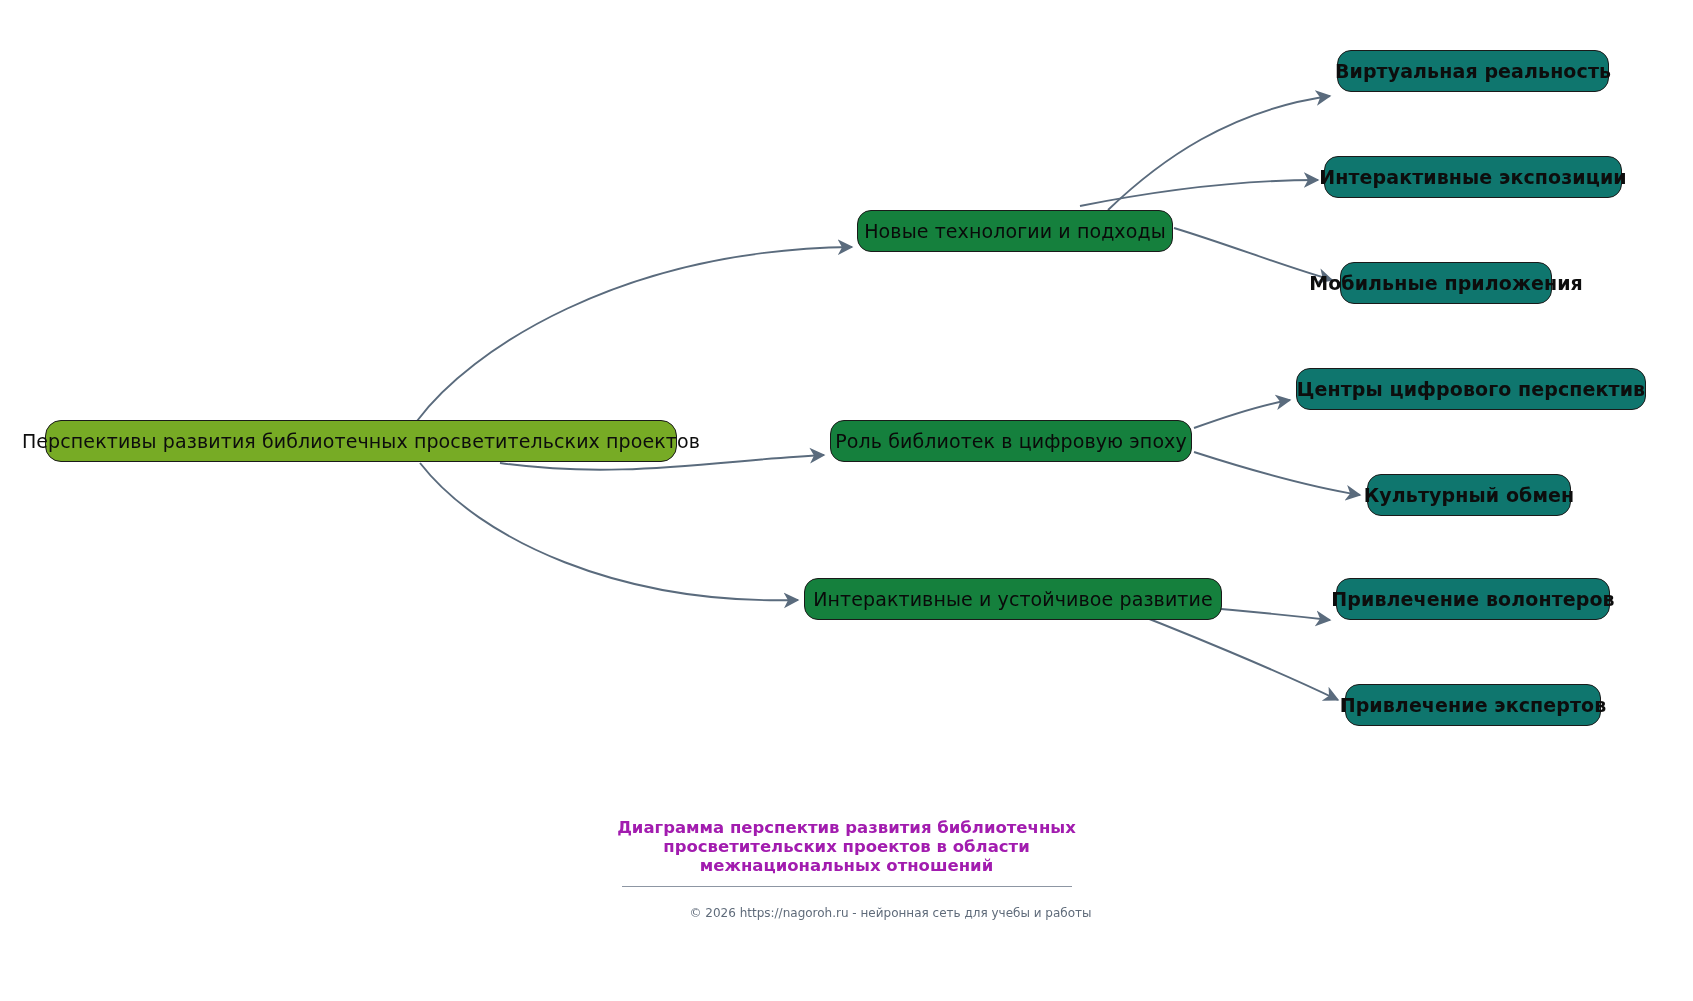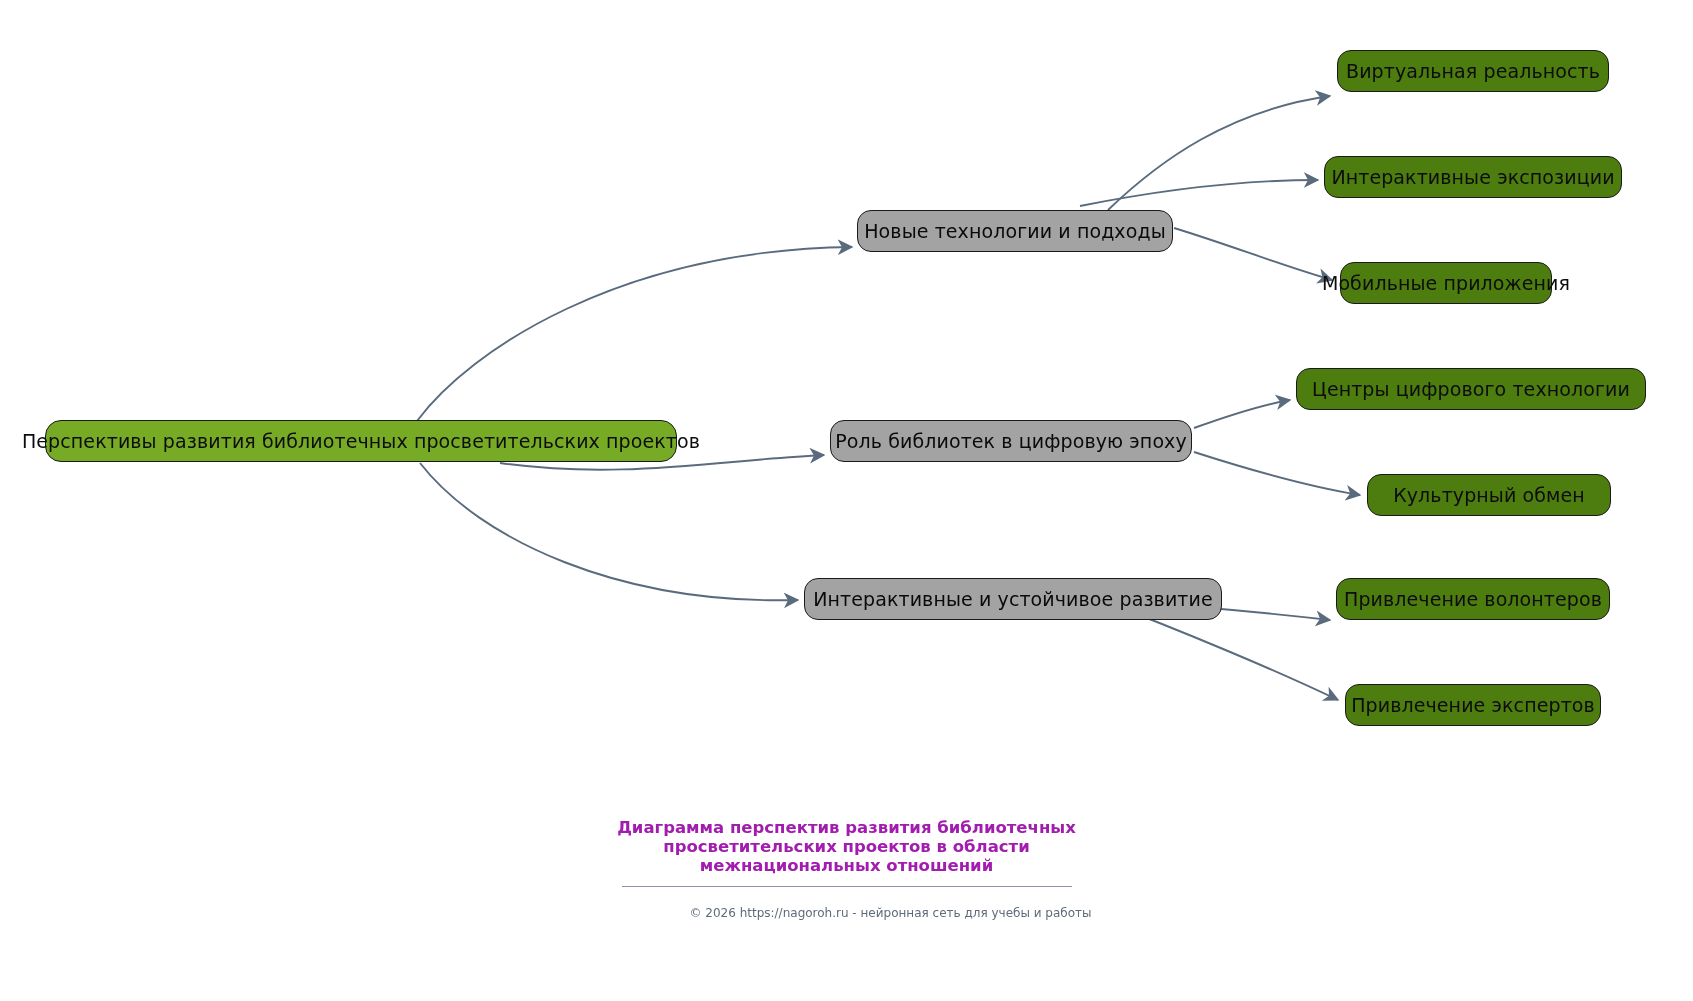--- a/index.html
+++ b/index.html
@@ -39,25 +39,26 @@
     font-size: 19px;
     color: #0d0d0d;
     letter-spacing: 0.1px;
     font-family: "DejaVu Sans", sans-serif;
   }
   .node-root {
     background: #77ab25;
     border-radius: 16px;
   }
   .node-branch {
-    background: #a3a3a3;
+    background: #15803d;
     color: #0a0a0a;
   }
   .node-leaf {
-    background: #4d7c0f;
+    background: #0f766e;
+    font-weight: bold;
   }
   .caption {
     position: absolute;
     left: 0;
     width: 1693px;
     text-align: center;
     color: #a21caf;
     font-weight: bold;
     font-size: 16.5px;
     line-height: 19px;
@@ -123,23 +124,23 @@
       <div class="node node-leaf" style="left: 1324px; top: 156px; width: 298px; height: 42px; justify-content: center;">
         <span>Интерактивные экспозиции</span>
       </div>
       <div class="node node-leaf" style="left: 1340px; top: 262px; width: 212px; height: 42px;">
         <span>Мобильные приложения</span>
       </div>
       <div class="node node-branch" style="left: 830px; top: 420px; width: 362px; height: 42px;">
         <span>Роль библиотек в цифровую эпоху</span>
       </div>
       <div class="node node-leaf" style="left: 1296px; top: 368px; width: 350px; height: 42px;">
-        <span>Центры цифрового технологии</span>
+        <span>Центры цифрового перспектив</span>
       </div>
-      <div class="node node-leaf" style="left: 1367px; top: 474px; width: 244px; height: 42px;">
+      <div class="node node-leaf" style="left: 1367px; top: 474px; width: 204px; height: 42px;">
         <span>Культурный обмен</span>
       </div>
       <div class="node node-branch" style="left: 804px; top: 578px; width: 418px; height: 42px;">
         <span>Интерактивные и устойчивое развитие</span>
       </div>
       <div class="node node-leaf" style="left: 1336px; top: 578px; width: 274px; height: 42px;">
         <span>Привлечение волонтеров</span>
       </div>
       <div class="node node-leaf" style="left: 1345px; top: 684px; width: 256px; height: 42px;">
         <span>Привлечение экспертов</span>

